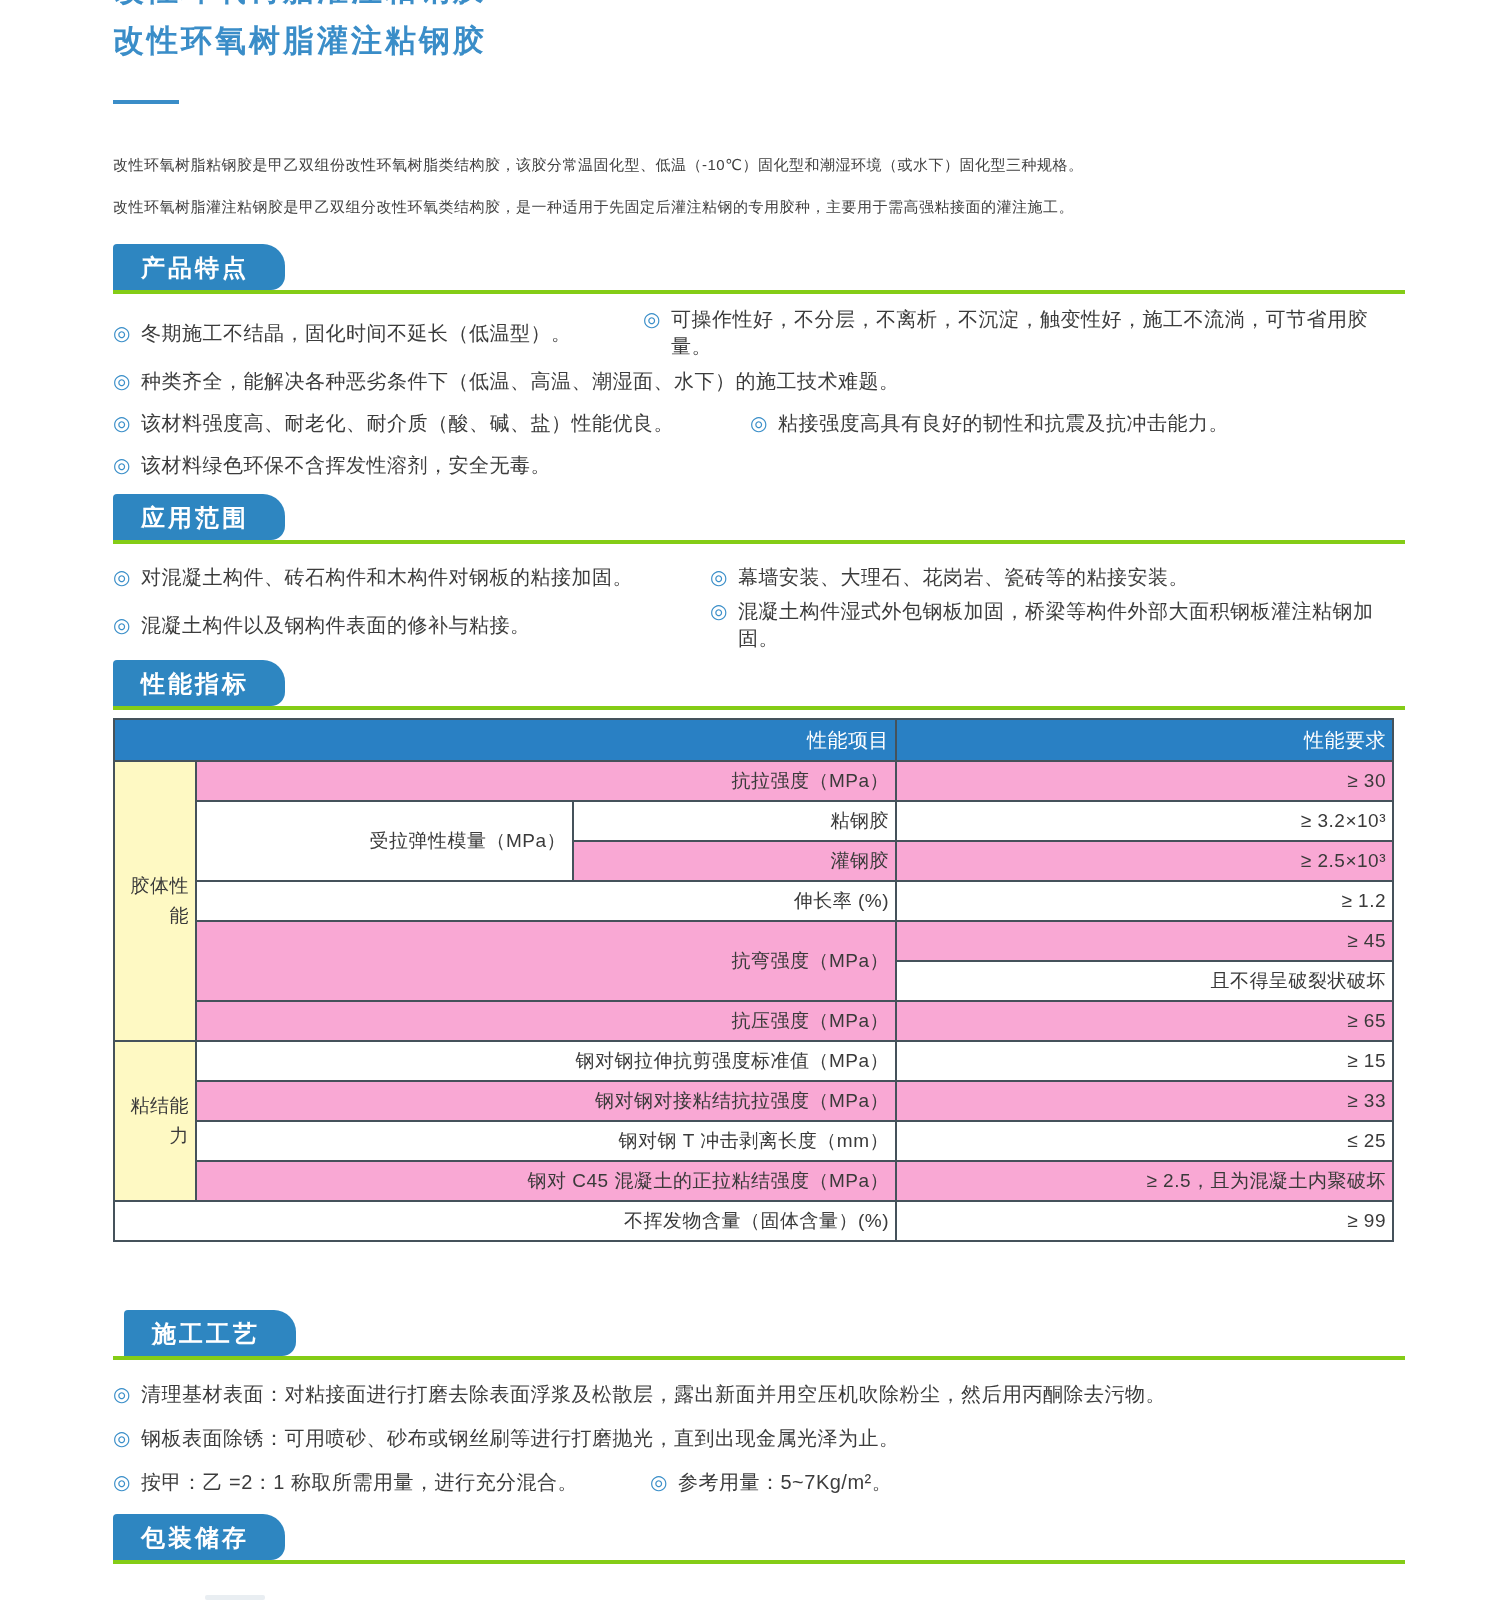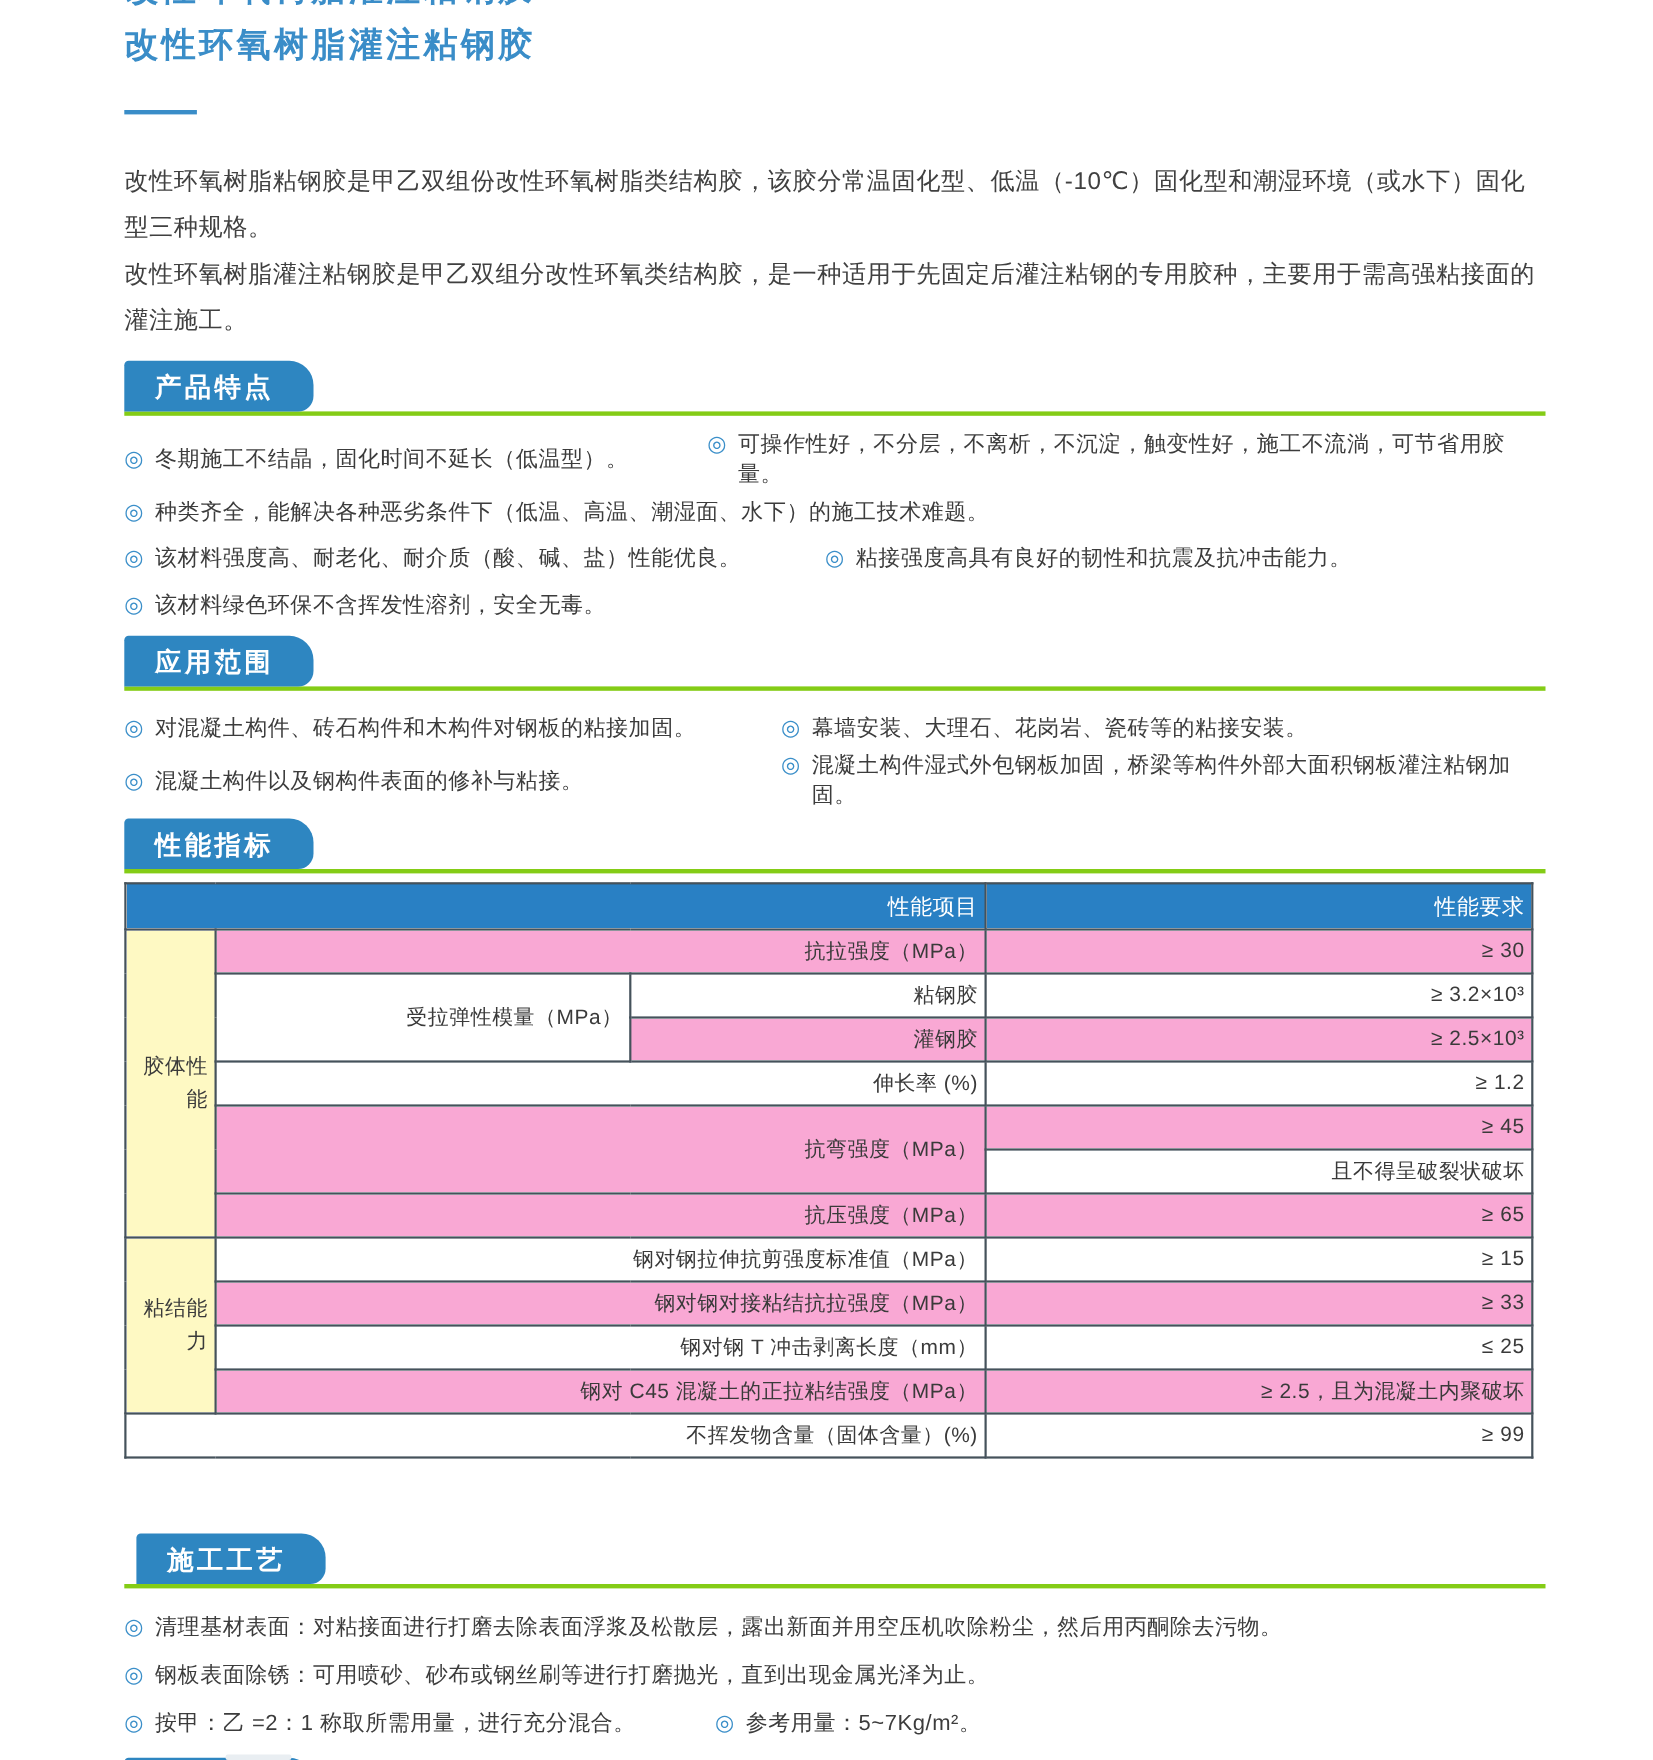--- a/index.html
+++ b/index.html
@@ -26,21 +26,21 @@
 
   .page-title{
     margin:20px 0 0 0;
     font-size:31px;font-weight:bold;color:#3a8dc8;letter-spacing:3px;
   }
   .title-underline{
     margin-top:38px;width:66px;height:4px;background:#3a8dc8;
   }
 
   .intro-block{margin-top:40px;}
-  .intro{margin:0;font-size:22px;line-height:42px;color:#404040;letter-spacing:0.5px;}
+  .intro{margin:0;font-size:15px;line-height:42px;color:#404040;letter-spacing:0.5px;}
 
   .section-head{border-bottom:4px solid #84cc16;}
   .section-tab{
     display:inline-block;
     background:#2e86c1;color:#ffffff;
     font-size:24px;font-weight:bold;letter-spacing:3px;
     padding:8px 36px 6px 28px;
     border-radius:4px 22px 14px 0;
   }
   .mt16{margin-top:16px;}

